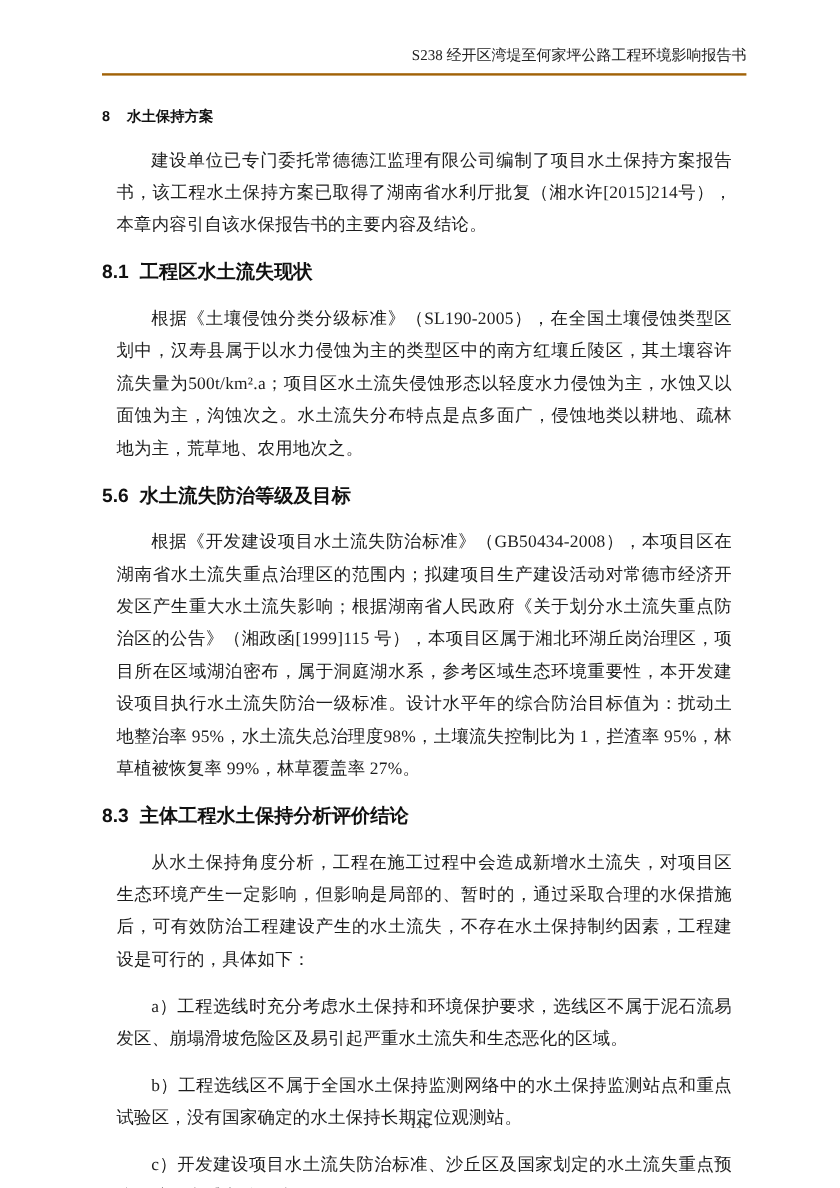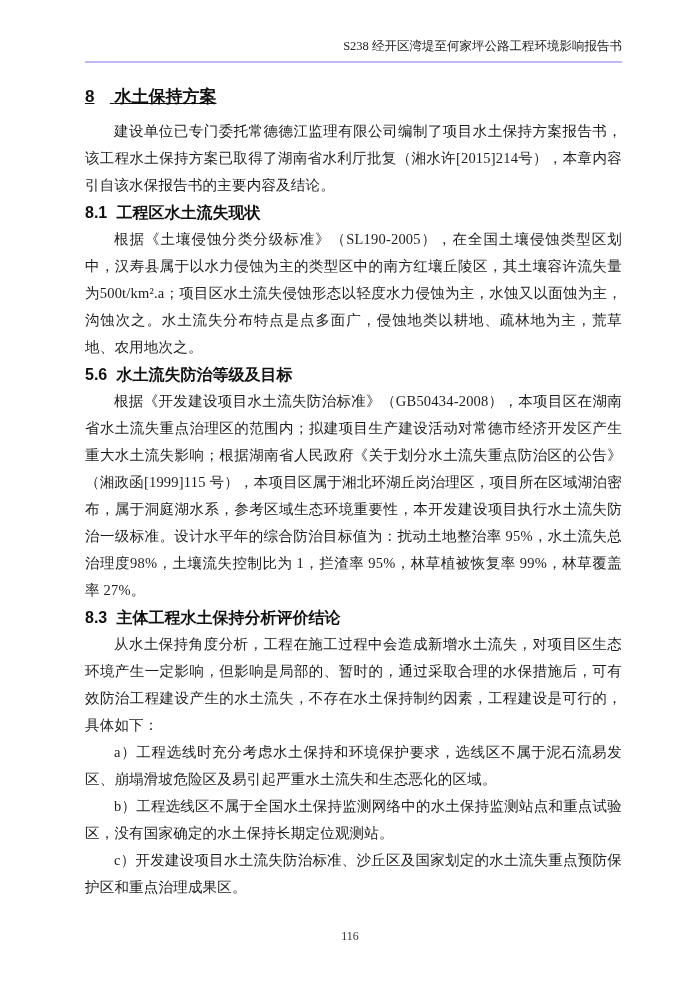--- a/index.html
+++ b/index.html
@@ -24,52 +24,51 @@
     position: absolute;
     left: 85px;
     right: 78px;
     top: 38px;
   }
   .running-header {
     text-align: right;
     font-size: 12.5px;
     line-height: 17px;
     padding-bottom: 6px;
-    border-bottom: 2px solid #c4b5fd;
+    border-bottom: 2px solid #a16207;
     color: #222222;
   }
   .chapter-heading {
     font-family: "Liberation Sans", "DejaVu Sans", sans-serif;
     font-weight: bold;
-    font-size: 17px;
+    font-size: 12px;
     line-height: 24px;
     margin: 22px 0 9px 0;
     color: #111111;
-    text-decoration: underline;
   }
   .chapter-heading .chapter-num {
     margin-right: 0.9em;
   }
   .section-heading {
     font-family: "Liberation Sans", "DejaVu Sans", sans-serif;
     font-weight: bold;
     font-size: 16px;
     line-height: 27px;
     margin: 0;
     color: #111111;
   }
   .section-heading .sec-num {
     margin-right: 0.3em;
   }
   .body-para {
     font-size: 14.5px;
     line-height: 27px;
     text-align: justify;
     text-indent: 2em;
-    margin: 0;
+    margin: 12px;
     color: #1d1d1d;
     letter-spacing: 0.2px;
     font-family: Liberation Serif, serif;
   }
   .page-footer {
     position: absolute;
     left: 0;
     right: 0;
     bottom: 46px;
     text-align: center;

